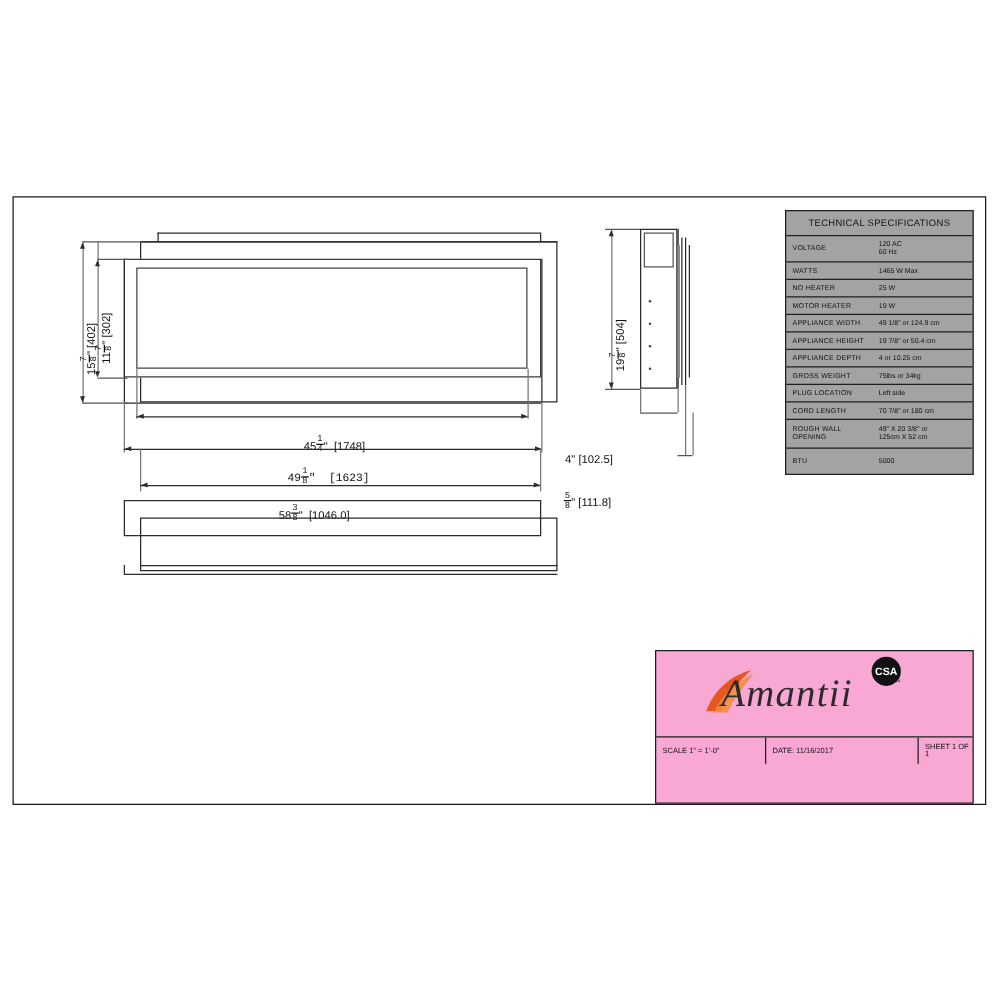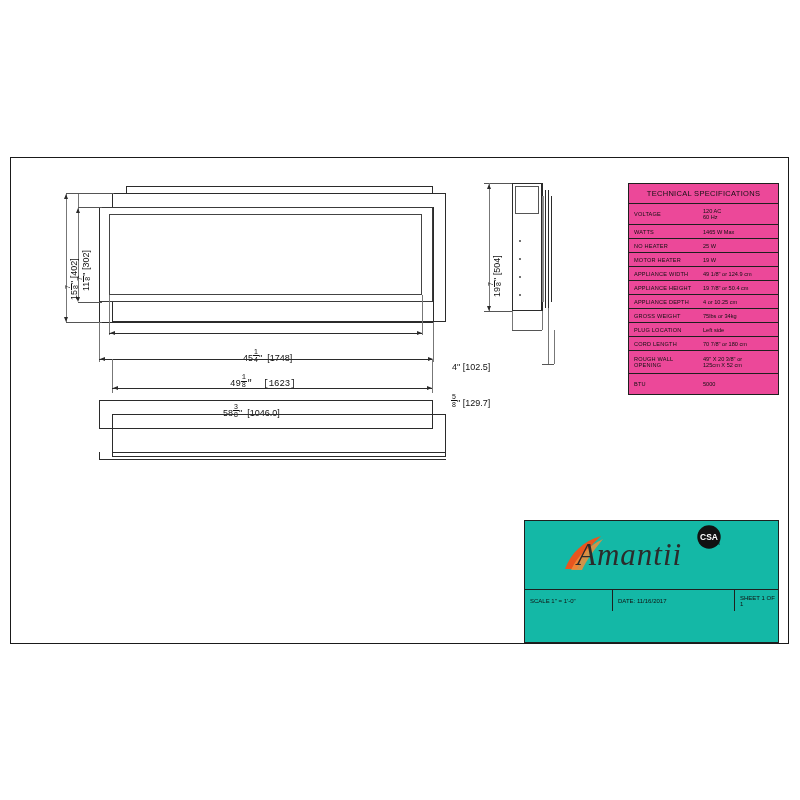--- a/index.html
+++ b/index.html
@@ -97,25 +97,25 @@
     border-left: 2.5px solid transparent;
     border-right: 2.5px solid transparent;
   }
   .arrow-u { border-bottom: 5px solid #2b2b2b; }
   .arrow-d { border-top: 5px solid #2b2b2b; }
 
   
   .spec-table {
     position: absolute;
     left: 628px;
-    top: 183px;
+    top: 168px;
     width: 151px;
     border: 1px solid #1f1f1f;
     box-sizing: border-box;
-    background: #ec4899;
+    background: #a3a3a3;
   }
   .spec-title {
     text-align: center;
     font-size: 7.5px;
     letter-spacing: .3px;
     padding: 5px 2px 5px 2px;
     border-bottom: 1px solid #1f1f1f;
     color: #111;
   }
   .spec-row {
@@ -149,21 +149,21 @@
 
   
   .title-block {
     position: absolute;
     left: 524px;
     top: 520px;
     width: 255px;
     height: 123px;
     border: 1px solid #1f1f1f;
     box-sizing: border-box;
-    background: #14b8a6;
+    background: #f9a8d4;
   }
   .tb-logo-area {
     position: relative;
     height: 68px;
     border-bottom: 1px solid #1f1f1f;
   }
   .logo-text {
     position: absolute;
     left: 52px;
     top: 16px;
@@ -340,21 +340,21 @@
   <div class="ln vl vthin" style="left:512px; top:311px; height:19px;"></div>
   <div class="ln vl vthin" style="left:542px; top:311px; height:19px;"></div>
   <div class="dim" style="left:452px; top:334px;">
     <span>4</span><span>"</span>&nbsp;<span>[102.5]</span>
   </div>
 
   <div class="ln hl thin" style="left:542px; top:364px; width:12px;"></div>
   <div class="ln vl vthin" style="left:548px; top:308px; height:56px;"></div>
   <div class="ln vl vthin" style="left:554px; top:330px; height:34px;"></div>
   <div class="dim" style="left:451px; top:365px;">
-    <span class="frac"><span class="n">5</span><span class="d">8</span></span><span>"</span>&nbsp;<span>[129.7]</span>
+    <span class="frac"><span class="n">5</span><span class="d">8</span></span><span>"</span>&nbsp;<span>[111.8]</span>
   </div>
 
   <div class="spec-table">
     <div class="spec-title">TECHNICAL SPECIFICATIONS</div>
 
     <div class="spec-row tall">
       <div class="spec-label">VOLTAGE</div>
       <div class="spec-value">
         <div>
           <span class="sub">120 AC</span>

